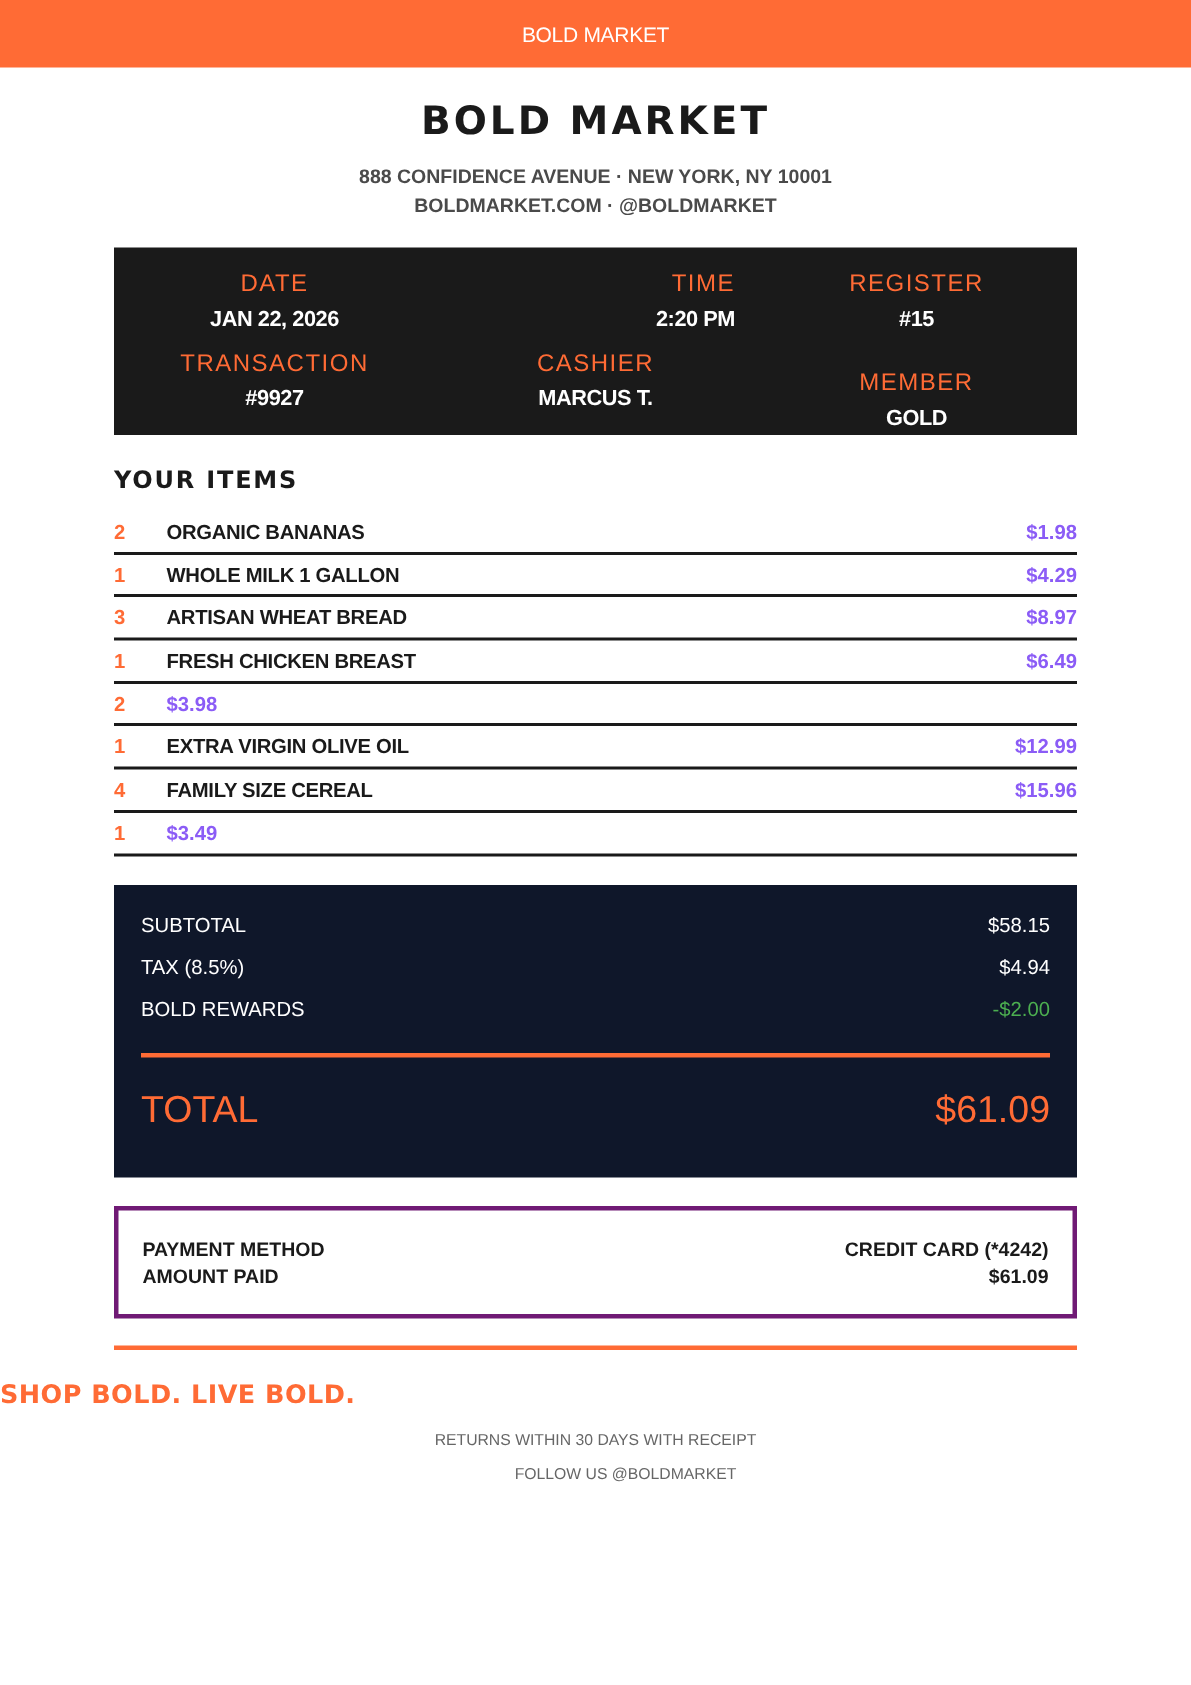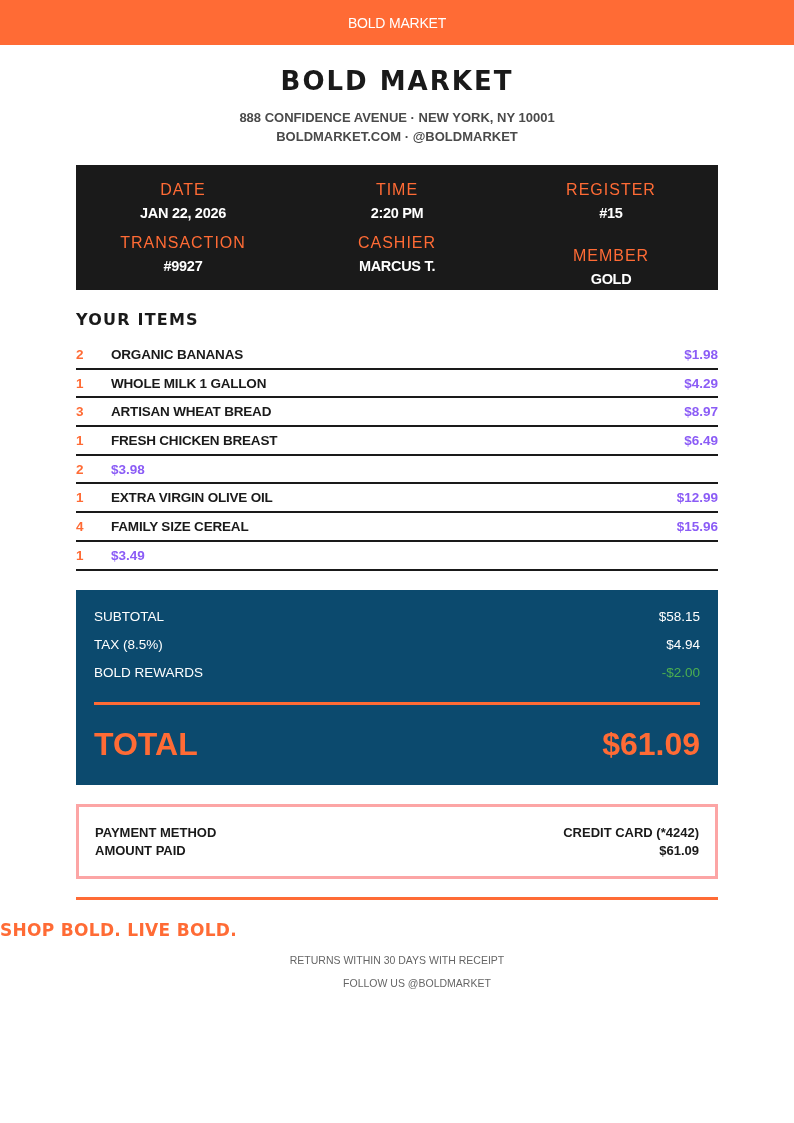--- a/index.html
+++ b/index.html
@@ -54,40 +54,40 @@
       height: 28.7px; border-bottom: 2px solid #1a1a1a;
       display: flex; align-items: center;
       font-family: "Liberation Sans", sans-serif; font-size: 13.5px;
     }
     .item-qty { width: 35px; color: #ff6b35; font-weight: bold; }
     .item-name { flex: 1; color: #1a1a1a; font-weight: bold; letter-spacing: -0.2px; }
     .item-price { color: #8b5cf6; font-weight: bold; text-align: left; }
 
     .totals-block {
       position: absolute; left: 76px; top: 590px; width: 642px; height: 195px;
-      background: #0c4a6e; padding: 0 18px;
+      background: #0f172a; padding: 0 18px;
     }
     .totals-row {
       position: absolute; left: 18px; right: 18px; display: flex; justify-content: space-between;
       font-family: "Liberation Sans", sans-serif; font-size: 13.5px; color: #ffffff;
     }
     .row-subtotal { top: 19px; }
     .row-tax { top: 47px; }
     .row-rewards { top: 75px; }
     .rewards-value { color: #4caf50; }
     .totals-divider {
       position: absolute; left: 18px; right: 18px; top: 112px; height: 3px; background: #ff6b35;
     }
     .row-total {
-      top: 136px; font-weight: bold; font-size: 32px; color: #ff6b35;
+      top: 136px; font-weight: normal; font-size: 25px; color: #ff6b35;
     }
 
     .payment-box {
       position: absolute; left: 76px; top: 804px; width: 642px; height: 75px;
-      border: 3px solid #fca5a5; padding: 0 16px;
+      border: 3px solid #701a75; padding: 0 16px;
     }
     .pay-row {
       position: absolute; left: 16px; right: 16px; display: flex; justify-content: space-between;
       font-family: "Liberation Sans", sans-serif; font-weight: bold; font-size: 13px; color: #1a1a1a;
     }
     .pay-row-method { top: 18px; }
     .pay-row-amount { top: 36px; }
 
     .footer-divider {
       position: absolute; left: 76px; top: 897px; width: 642px; height: 3px; background: #ff6b35;
@@ -113,21 +113,21 @@
 
 <div class="store-name">BOLD MARKET</div>
 <div class="store-line store-address">888 CONFIDENCE AVENUE · NEW YORK, NY 10001</div>
 <div class="store-line store-web">BOLDMARKET.COM · @BOLDMARKET</div>
 
 <div class="info-block">
   <div class="info-cell" style="left:0; top:16px;">
     <span class="info-label">DATE</span>
     <span class="info-value">JAN 22, 2026</span>
   </div>
-  <div class="info-cell" style="left:214px; top:16px;">
+  <div class="info-cell" style="left:200px; top:16px;text-align:right;">
     <span class="info-label">TIME</span>
     <span class="info-value">2:20 PM</span>
   </div>
   <div class="info-cell" style="left:428px; top:16px;">
     <span class="info-label">REGISTER</span>
     <span class="info-value">#15</span>
   </div>
   <div class="info-cell" style="left:0; top:69px;">
     <span class="info-label">TRANSACTION</span>
     <span class="info-value">#9927</span>

